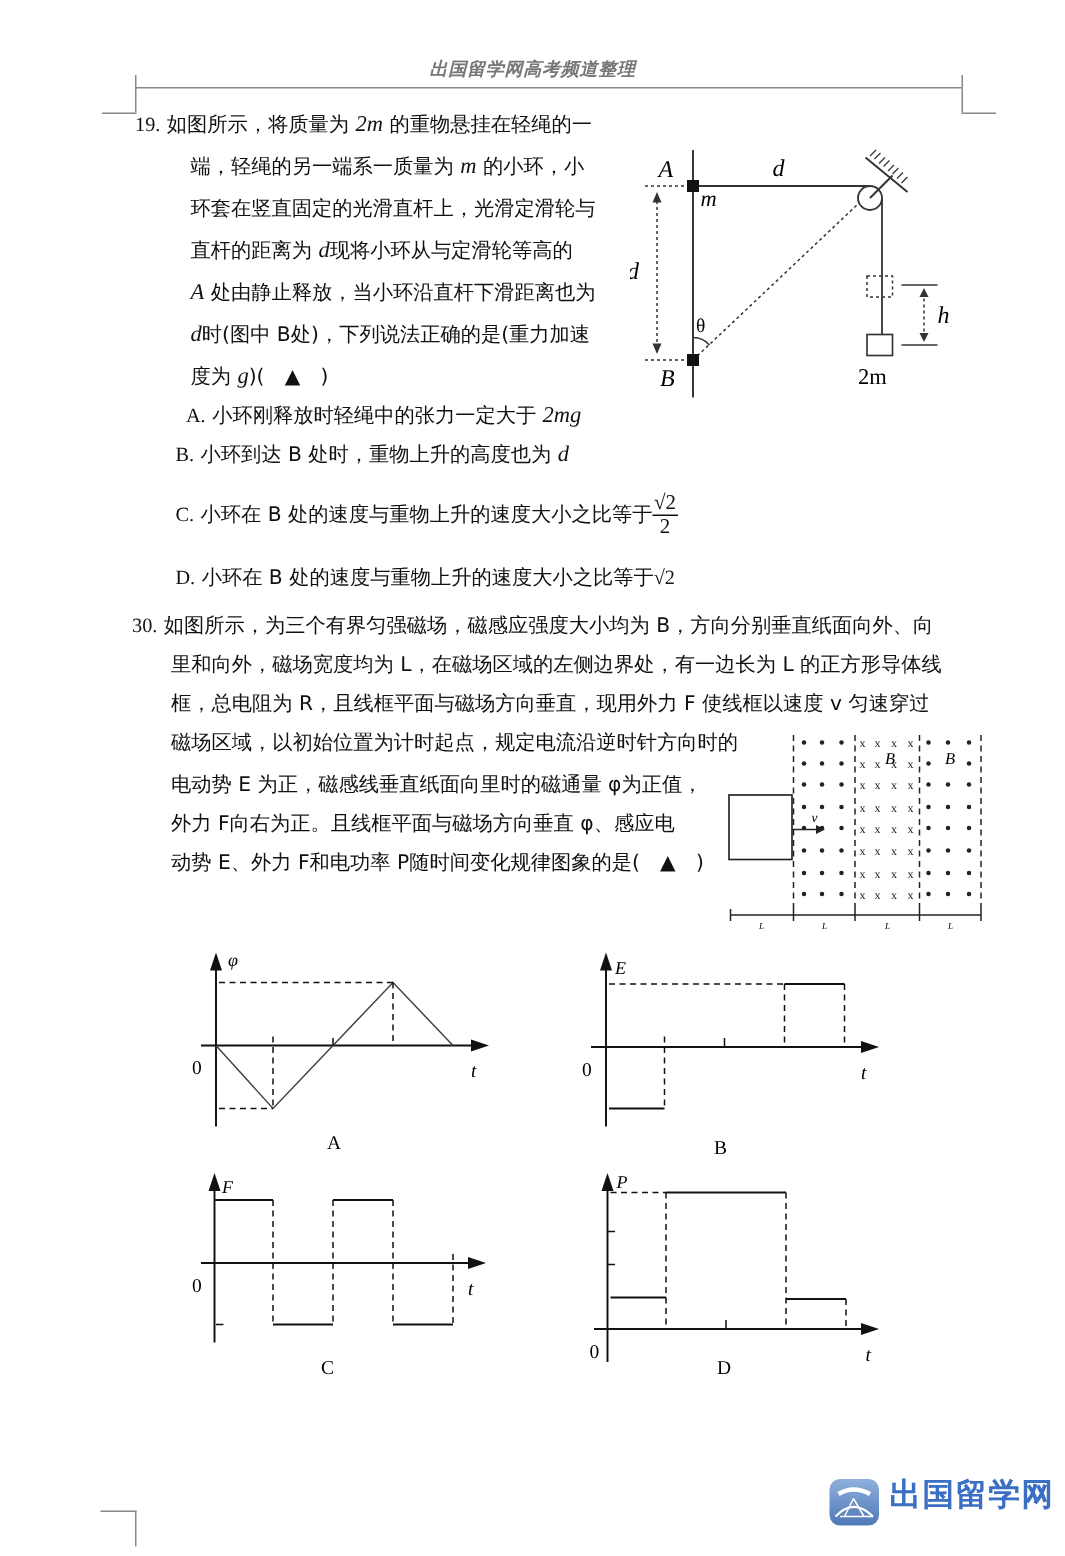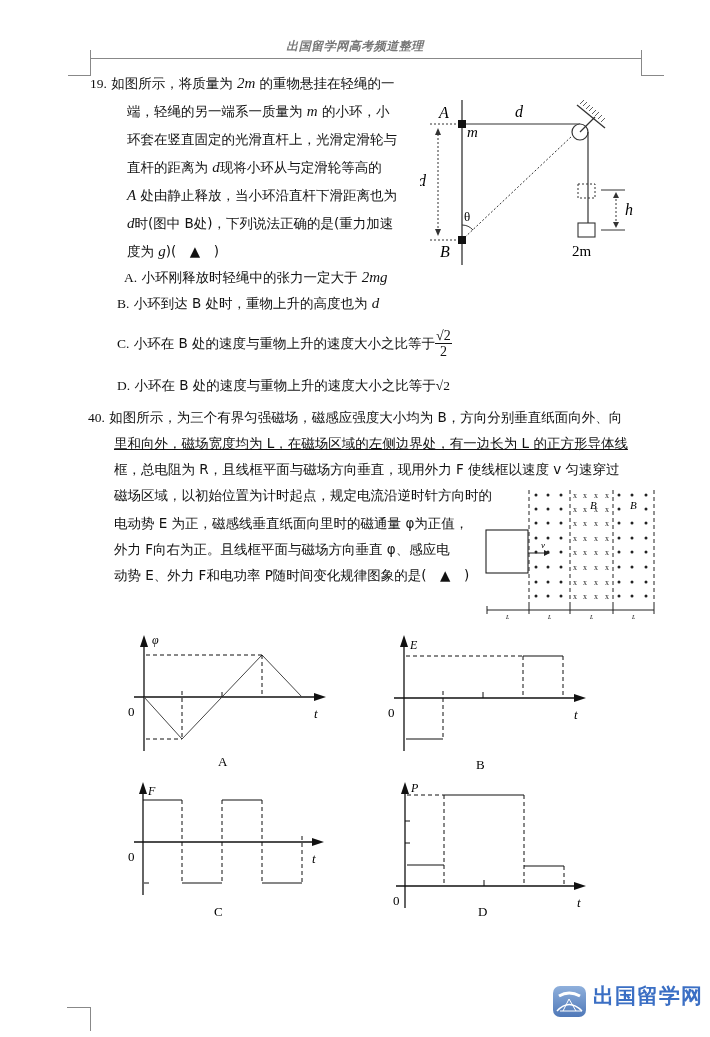--- a/index.html
+++ b/index.html
@@ -122,24 +122,24 @@
   <text x="47" y="57" font-size="15" font-style="italic">m</text>
   <text x="95" y="37" font-size="16" font-style="italic">d</text>
   <text x="-2" y="106" font-size="16" font-style="italic">d</text>
   <text x="44" y="141" font-size="13">θ</text>
   <text x="20" y="177" font-size="16" font-style="italic">B</text>
   <text x="205" y="135" font-size="16" font-style="italic">h</text>
   <text x="152" y="176" font-size="15">2m</text>
 </svg>
 
 <div class="abs txt" style="left:88px;top:404px;">
-  <span class="ser">40.</span>
+  <span class="ser">30.</span>
   <span>如图所示，为三个有界匀强磁场，磁感应强度大小均为 B，方向分别垂直纸面向外、向</span>
 </div>
-<div class="abs txt" style="left:114px;top:430px;text-decoration:underline;">里和向外，磁场宽度均为 L，在磁场区域的左侧边界处，有一边长为 L 的正方形导体线</div>
+<div class="abs txt" style="left:114px;top:430px;">里和向外，磁场宽度均为 L，在磁场区域的左侧边界处，有一边长为 L 的正方形导体线</div>
 <div class="abs txt" style="left:114px;top:456px;">框，总电阻为 R，且线框平面与磁场方向垂直，现用外力 F 使线框以速度 v 匀速穿过</div>
 <div class="abs txt" style="left:114px;top:482px;">磁场区域，以初始位置为计时起点，规定电流沿逆时针方向时的</div>
 <div class="abs txt" style="left:114px;top:510px;">电动势 E 为正，磁感线垂直纸面向里时的磁通量 φ为正值，</div>
 <div class="abs txt" style="left:114px;top:536px;">外力 F向右为正。且线框平面与磁场方向垂直 φ、感应电</div>
 <div class="abs txt" style="left:114px;top:562px;">动势 E、外力 F和电功率 P随时间变化规律图象的是(　▲　)</div>
 
 <svg class="abs" style="left:480px;top:485px;" width="180" height="135">
 
   <rect x="6" y="45" width="42" height="43" fill="none" stroke="#222" stroke-width="1.1"></rect>
 

